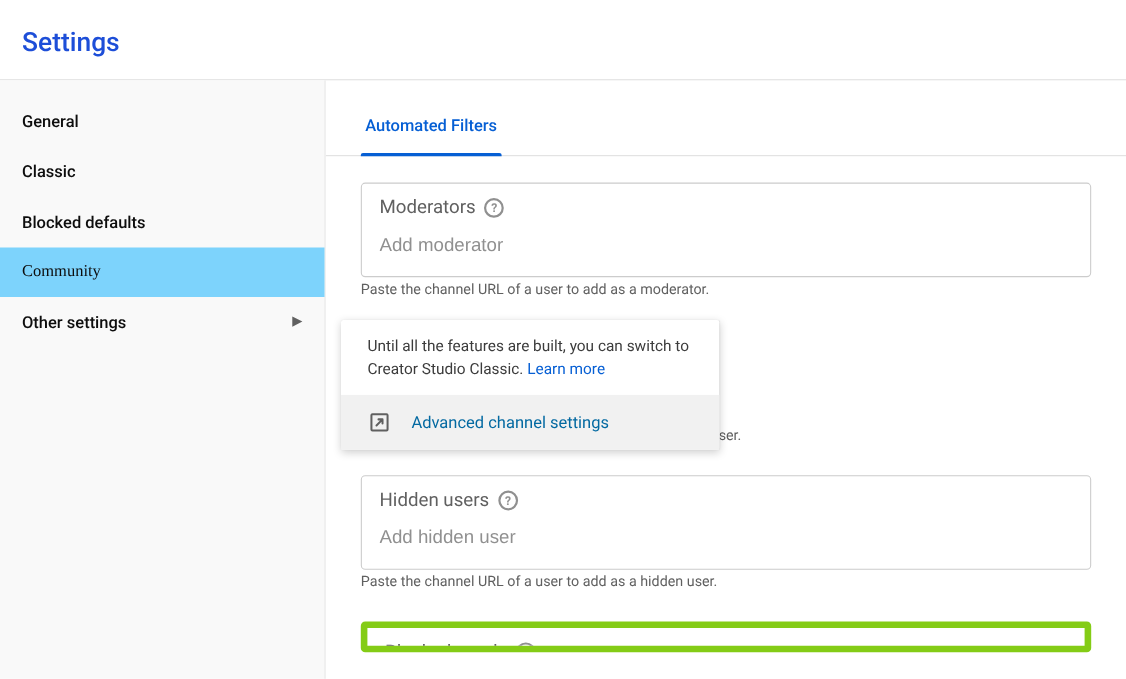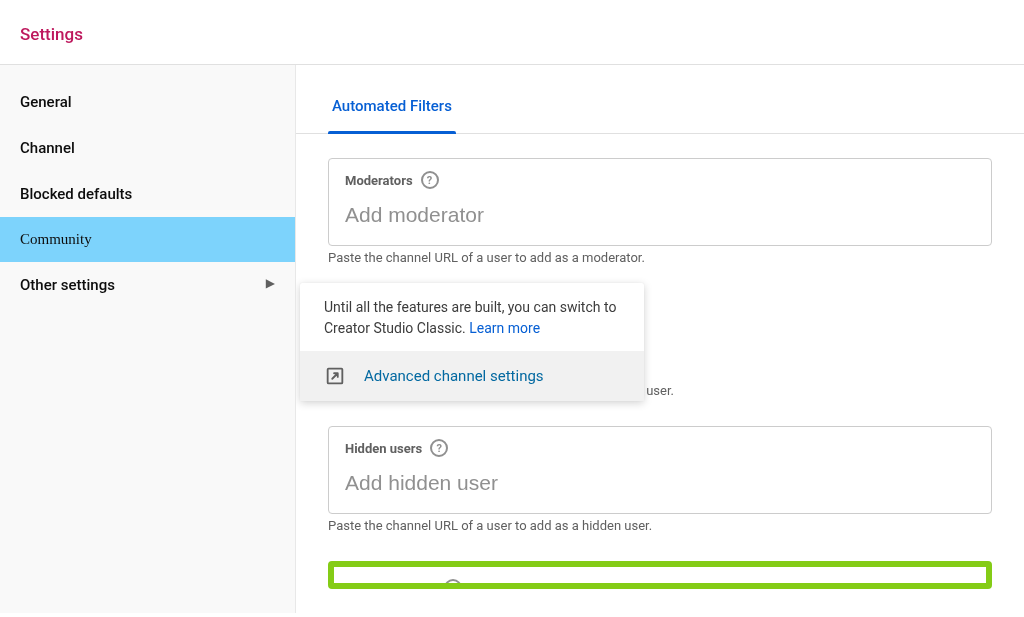--- a/index.html
+++ b/index.html
@@ -9,23 +9,23 @@
       width: 1024px;
       height: 617px;
       overflow: hidden;
       position: relative;
     }
     .header {
       padding: 24px 0 20px 20px;
       border-bottom: 1px solid #e0e0e0;
     }
     .header h1 {
-      font-size: 17px;
+      font-size: 24px;
       font-weight: 500;
-      color: #be185d;
+      color: #1d4ed8;
     }
     .body {
       display: flex;
       height: calc(617px - 69px);
     }
     .sidebar {
       width: 296px;
       background: #f9f9f9;
       border-right: 1px solid #e8e8e8;
       padding-top: 14px;
@@ -90,55 +90,54 @@
       padding: 12px 16px 18px 16px;
       margin-bottom: 4px;
     }
     .field-label-row {
       display: flex;
       align-items: center;
       gap: 8px;
       margin-bottom: 14px;
     }
     .field-label {
-      font-size: 13px;
-      color: #606060;
-      font-weight: bold;
+      font-size: 17px;
+      color: #606060;
     }
     .help-icon {
       width: 18px;
       height: 18px;
       border: 2px solid #909090;
       border-radius: 50%;
       display: inline-flex;
       align-items: center;
       justify-content: center;
       font-size: 11px;
       color: #909090;
       font-weight: bold;
     }
     .field-input {
       border: none;
       outline: none;
-      font-size: 21px;
+      font-size: 17px;
       color: #0d0d0d;
       width: 100%;
       background: transparent;
     }
     .field-input::placeholder {
       color: #909090;
     }
     .field-hint {
       font-size: 13px;
       color: #606060;
       margin-bottom: 28px;
     }
     .popover {
       position: absolute;
-      left: 4px;
+      left: 14px;
       top: 218px;
       width: 344px;
       background: #fff;
       border-radius: 2px;
       box-shadow: 0 2px 8px rgba(0,0,0,0.18), 0 0 1px rgba(0,0,0,0.1);
       z-index: 10;
     }
     .popover-text {
       padding: 14px 24px 12px 24px;
       font-size: 14px;
@@ -179,21 +178,21 @@
 <div class="header">
   <h1>Settings</h1>
 </div>
 
 <div class="body">
   <div class="sidebar">
     <div class="sidebar-item">
       <span>General</span>
     </div>
     <div class="sidebar-item">
-      <span>Channel</span>
+      <span>Classic</span>
     </div>
     <div class="sidebar-item">
       <span>Blocked defaults</span>
     </div>
     <div class="sidebar-item selected">
       <span>Community</span>
     </div>
     <div class="sidebar-item">
       <span>Other settings</span>
       <span class="chevron">▶</span>

